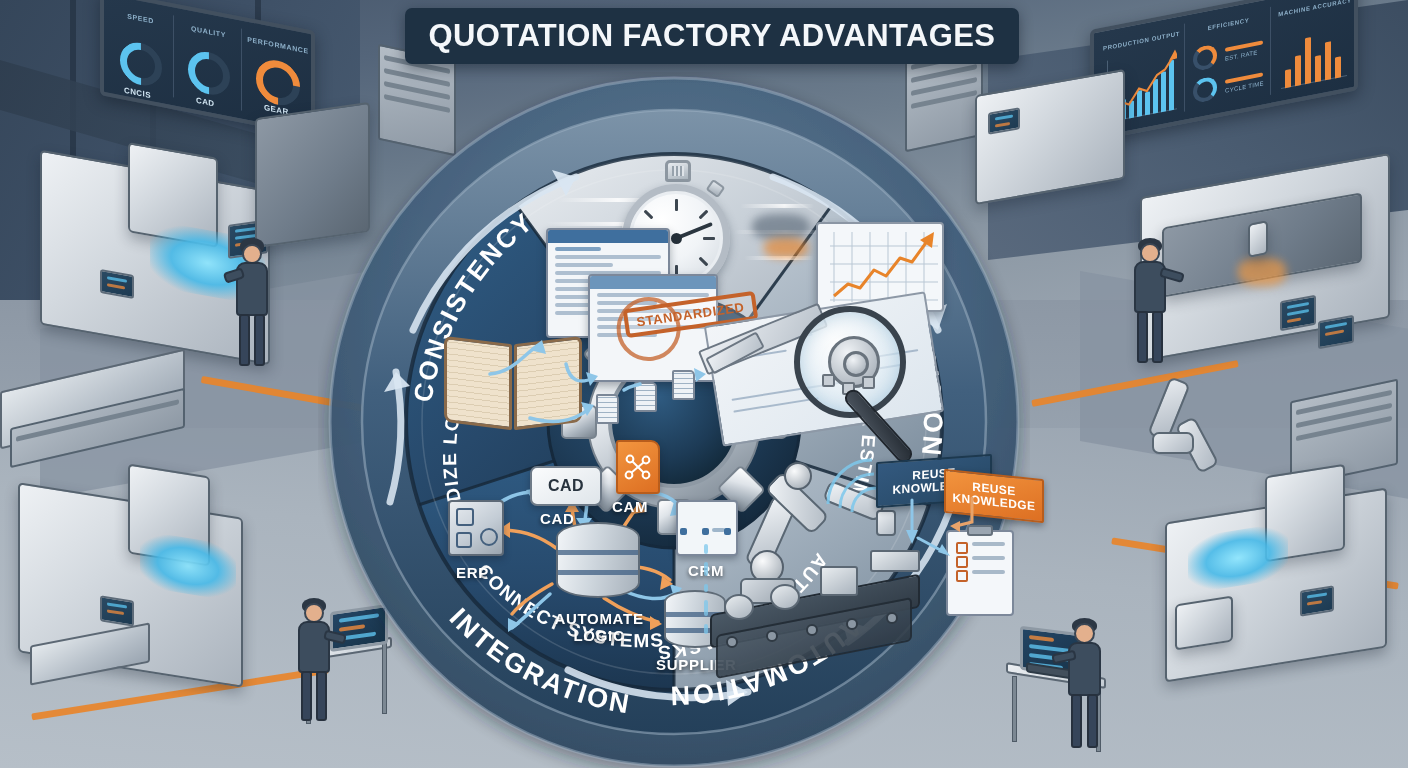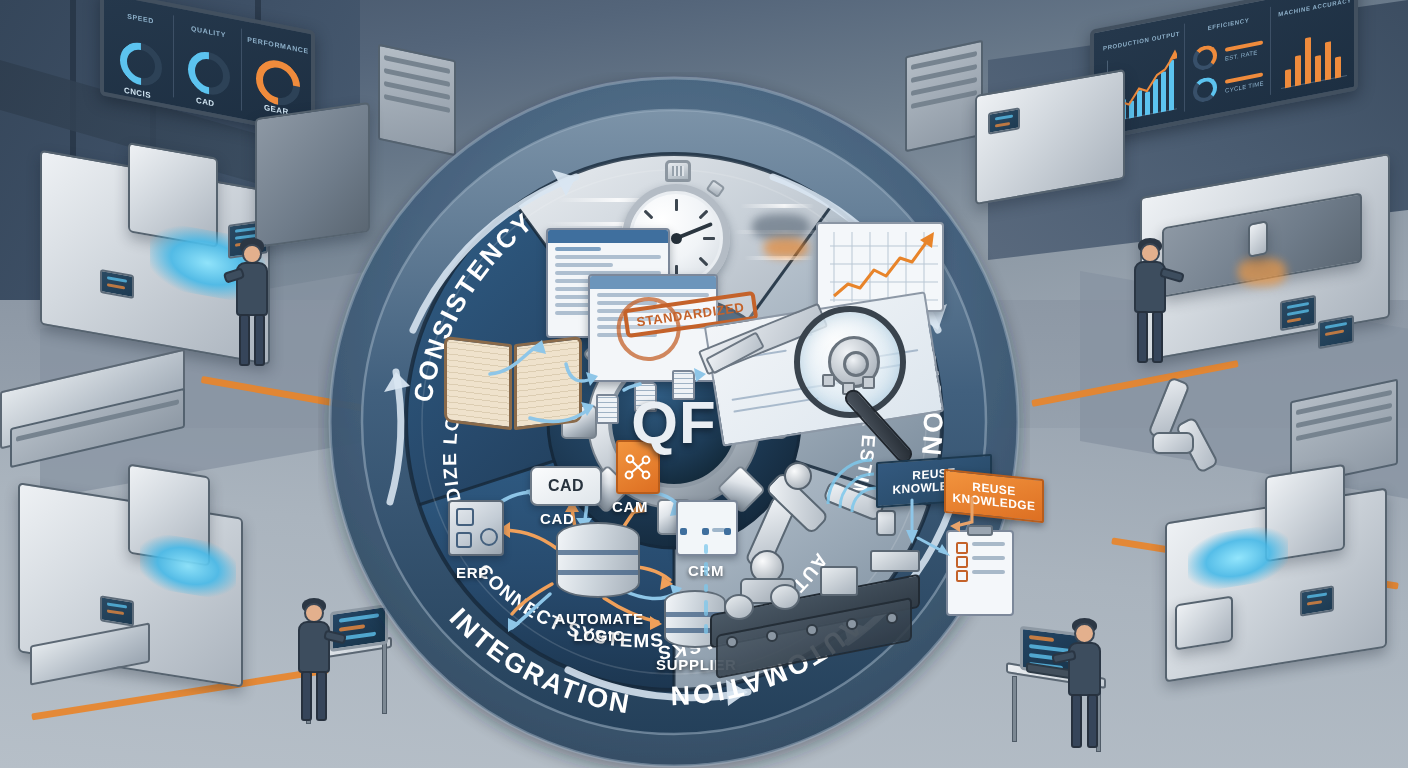--- a/index.html
+++ b/index.html
@@ -567,20 +567,23 @@
   <div class="keyboard" style="left:1026px;top:666px;width:48px;height:10px;transform:skewY(9deg);"></div>
   <div class="worker" style="left:1066px;top:618px;">
     <div class="w-hair" style="left:6px;top:0;width:25px;height:15px;"></div>
     <div class="w-head" style="left:8px;top:5px;width:21px;height:21px;"></div>
     <div class="w-body" style="left:2px;top:24px;width:33px;height:54px;"></div>
     <div class="w-arm" style="left:-14px;top:34px;width:24px;height:10px;transform:rotate(-12deg);"></div>
     <div class="w-leg" style="left:5px;top:76px;width:11px;height:54px;"></div>
     <div class="w-leg" style="left:21px;top:76px;width:11px;height:54px;"></div>
   </div>
 
+  <div id="title-bar">
+    <span class="t">QUOTATION FACTORY ADVANTAGES</span>
+  </div>
 
   <div id="wheel-wrap">
 
     <svg id="wheel-svg" width="712" height="700" viewBox="0 0 712 700">
       <defs>
         <radialGradient id="outerRingG" cx="50%" cy="35%" r="75%">
           <stop offset="0%" stop-color="#6d8398"></stop>
           <stop offset="55%" stop-color="#44617d"></stop>
           <stop offset="100%" stop-color="#2a4258"></stop>
         </radialGradient>
@@ -1026,18 +1029,15 @@
         <g fill="#7ec8ec" opacity=".75">
           <rect x="4" y="4" width="4" height="10" rx="2"></rect>
           <rect x="4" y="22" width="4" height="14" rx="2"></rect>
           <rect x="4" y="44" width="4" height="8" rx="2"></rect>
           <rect x="4" y="60" width="4" height="16" rx="2"></rect>
           <rect x="4" y="84" width="4" height="10" rx="2"></rect>
         </g>
       </svg>
     </div>
 
-    <div id="hub" style="left:292px;top:286px;width:128px;height:128px;">
-      <div class="hub-gear-txt">QF</div>
-    </div>
 
   </div>
 </div>
 
 </body></html>

